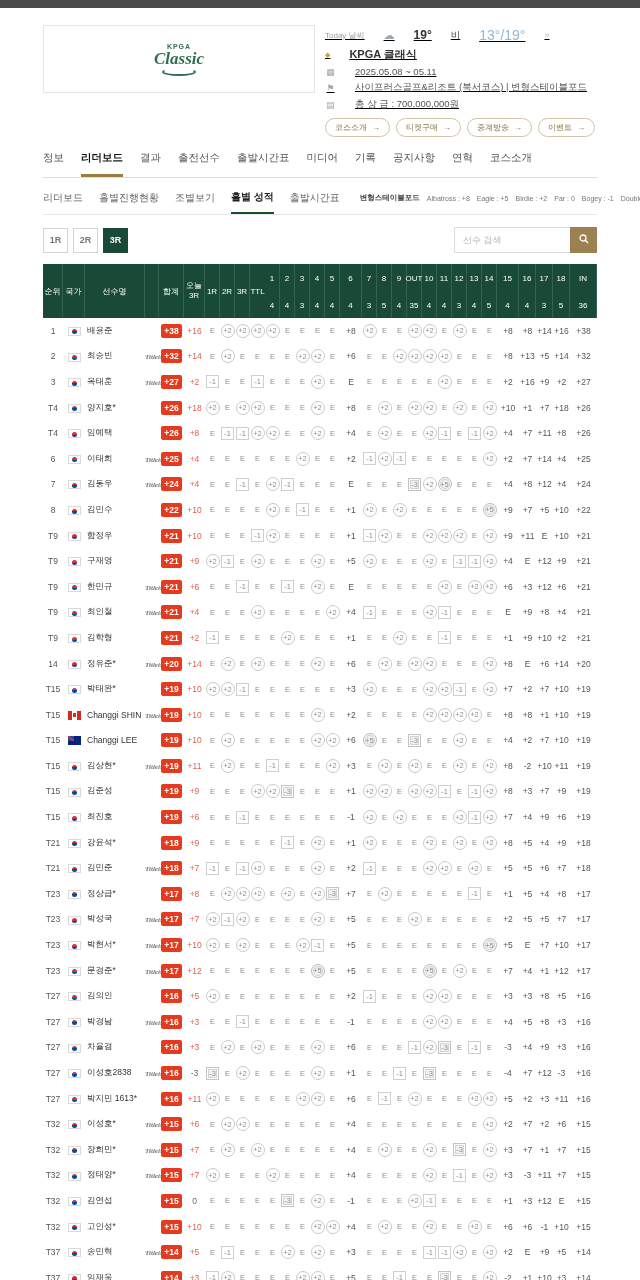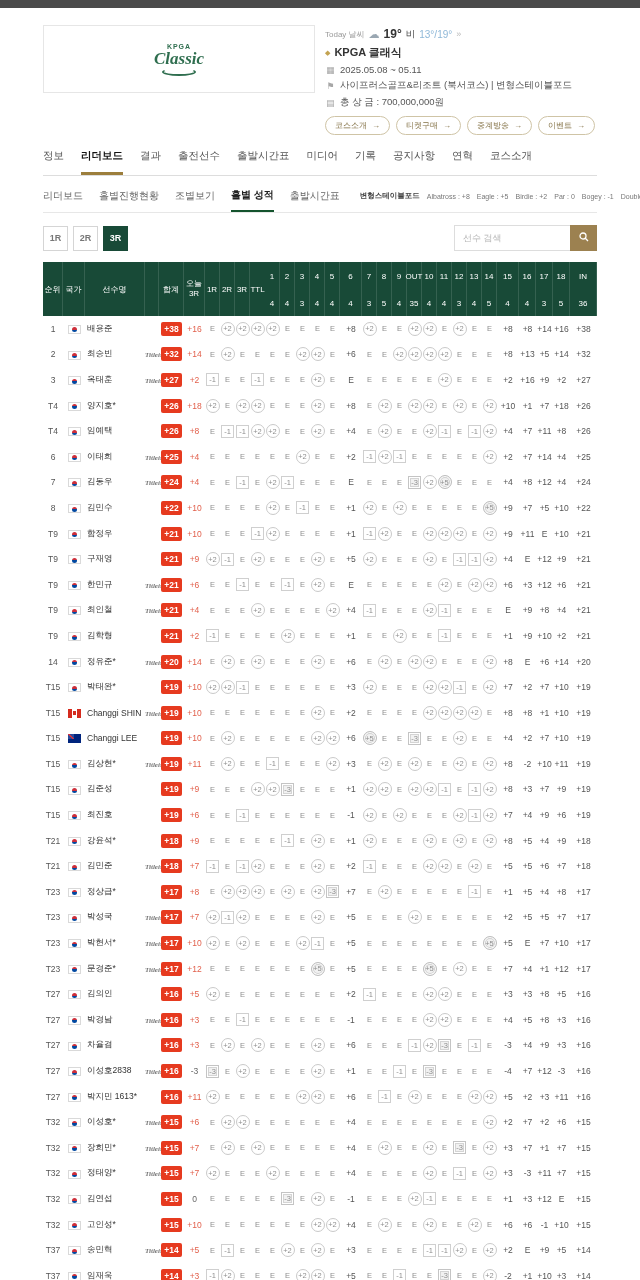--- a/index.html
+++ b/index.html
@@ -14,26 +14,26 @@
     align-items:center; justify-content:center; gap:10px; background:#fff; }
   .mark { text-align:center; line-height:1; }
   .mark .kpga-small { font-size:7px; font-weight:bold; color:#2f6e4f; letter-spacing:1px; }
   .mark .classic-script { font-family:"Liberation Serif",serif; font-style:italic;
     font-weight:bold; font-size:17px; color:#2f6e4f; }
   .mark .swoosh { width:34px; height:8px; border:2px solid #2f6e4f; border-radius:50%;
     margin:1px auto 0; border-top-color:transparent; }
   .logo-title { font-family:"Liberation Serif",serif; font-style:italic; font-weight:bold;
     font-size:25px; color:#9e1b2b; letter-spacing:1px; }
   .info { flex:1; padding-left:10px; padding-top:2px; }
-  .iline { display:flex; align-items:center; gap:4px; margin-bottom:4px; }
+  .iline { display:flex; align-items:center; gap:19px; margin-bottom:4px;text-decoration:underline; }
   .wlabel { font-size:8px; color:#9a9a9a; }
   .cloud { font-size:11px; color:#9aa7b2; }
   .temp { font-size:12px; font-weight:bold; color:#333; }
   .cond { font-size:9.5px; color:#444; }
-  .range { font-size:10px; color:#8fb8d8;text-align:center; }
+  .range { font-size:14px; color:#8fb8d8;text-align:center; }
   .more { font-size:9px; color:#b9b9b9; }
   .diamond { color:#c3a352; font-size:7px; }
   .tname { font-size:11px; font-weight:bold; color:#333; }
   .micon { font-size:9px; color:#a7a7a7; width:11px; text-align:center; }
   .itext { font-size:9.5px; color:#555; }
   .hbtns { display:flex; gap:6px; margin-top:7px; }
   .pill { height:19px; border:1px solid #cfc4a6; border-radius:10px; display:flex;
     align-items:center; gap:5px; padding:0 9px; font-size:8px; color:#857347;
     background:#fff; cursor:pointer; white-space:nowrap; }
   .pill .arr { font-size:8px; }

